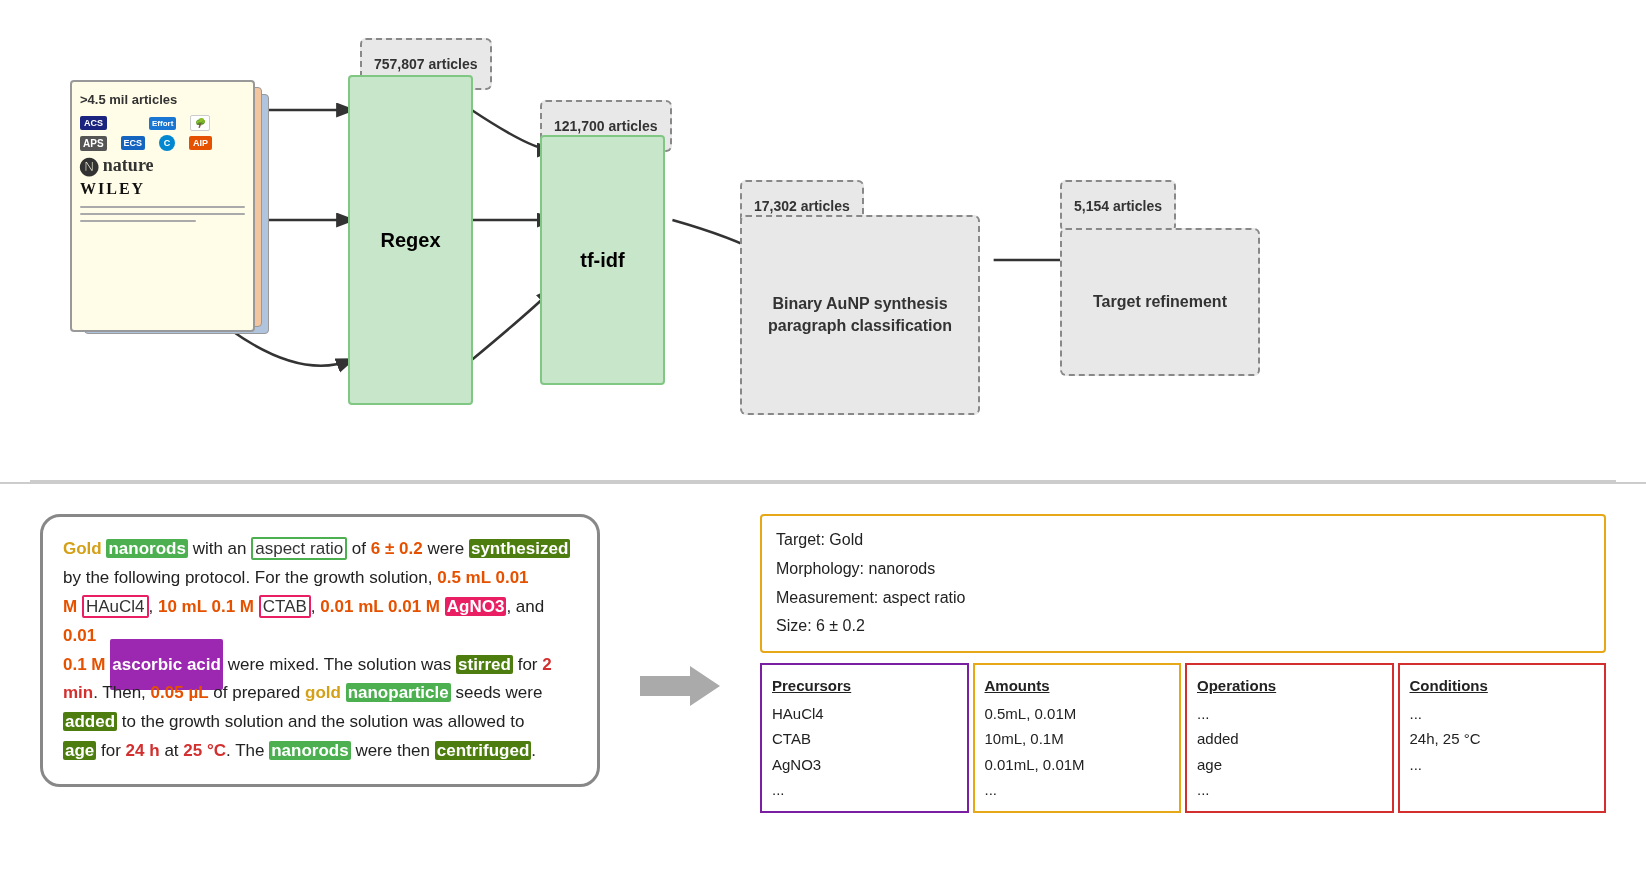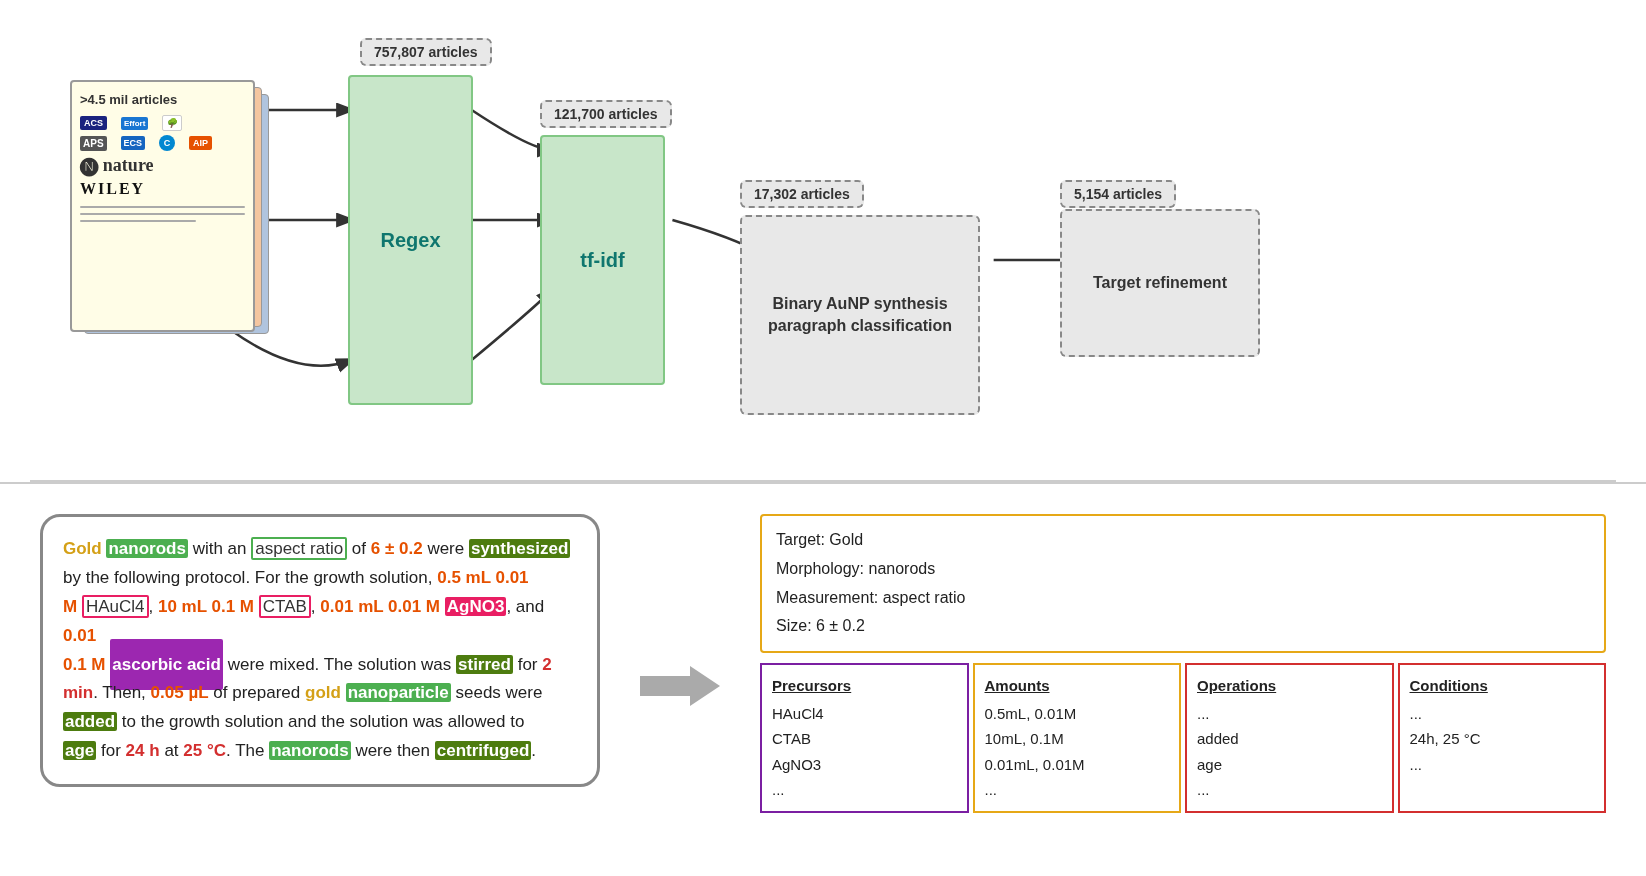--- a/index.html
+++ b/index.html
@@ -104,20 +104,21 @@
       padding: 2px 4px;
       border-radius: 2px;
     }
     .logo-effort {
       background: #1976d2;
       color: white;
       font-size: 8px;
       font-weight: bold;
       padding: 2px 3px;
       border-radius: 2px;
+      margin-left: 28px;
     }
     .logo-springer {
       background: white;
       border: 1px solid #ccc;
       font-size: 9px;
       font-style: italic;
       padding: 2px 3px;
       border-radius: 2px;
       color: #333;
     }
@@ -180,38 +181,38 @@
       margin-bottom: 5px;
       border-radius: 1px;
     }
 
     
     .count-box {
       position: absolute;
       border: 2px dashed #888;
       border-radius: 6px;
       background: #e8e8e8;
-      padding: 4px 12px;
+      padding: 16px 12px;
       font-size: 15px;
       font-weight: bold;
       color: #333;
     }
 
     
     .green-box {
       position: absolute;
       background: #c8e6c9;
       border: 2px solid #81c784;
       border-radius: 4px;
       display: flex;
       align-items: center;
       justify-content: center;
       font-size: 17px;
       font-weight: bold;
-      color: #0f766e;
+      color: #000000;
     }
 
     
     .process-box {
       position: absolute;
       border: 2px dashed #888;
       border-radius: 6px;
       background: #e8e8e8;
       display: flex;
       align-items: center;
@@ -393,21 +394,21 @@
     </div>
 
     <div class="count-box" style="left: 700px; top: 160px; font-size:14px;">17,302 articles</div>
 
     <div class="process-box" style="left: 700px; top: 195px; width: 240px; height: 200px; font-size:16px; line-height:1.4;">
       <span>Binary AuNP synthesis paragraph classification</span>
     </div>
 
     <div class="count-box" style="left: 1020px; top: 160px; font-size:14px;">5,154 articles</div>
 
-    <div class="process-box" style="left: 1020px; top: 189px; width: 200px; height: 148px; font-size:16px;">
+    <div class="process-box" style="left: 1020px; top: 208px; width: 200px; height: 148px; font-size:16px;">
       <span>Target refinement</span>
     </div>
 
   </div>
 </div>
 
 <div style="border-top: 2px solid #ccc; margin: 0 30px;"></div>
 
 <div class="bottom-section">
 

